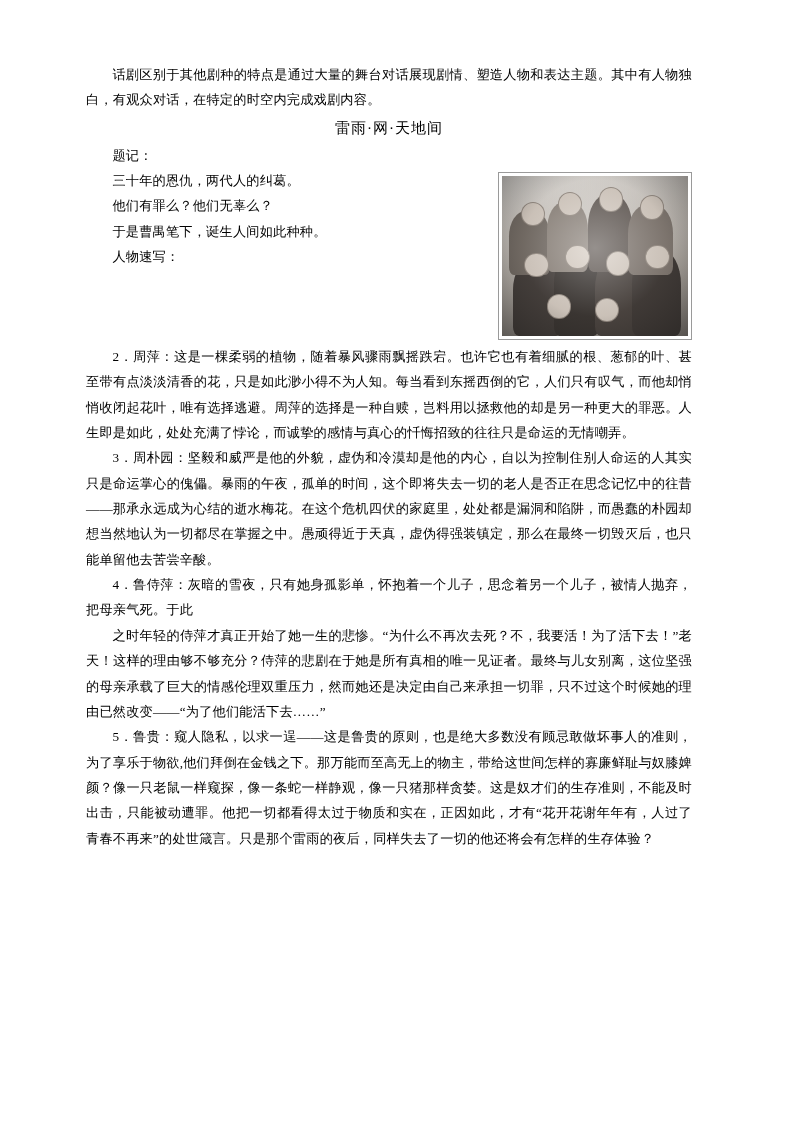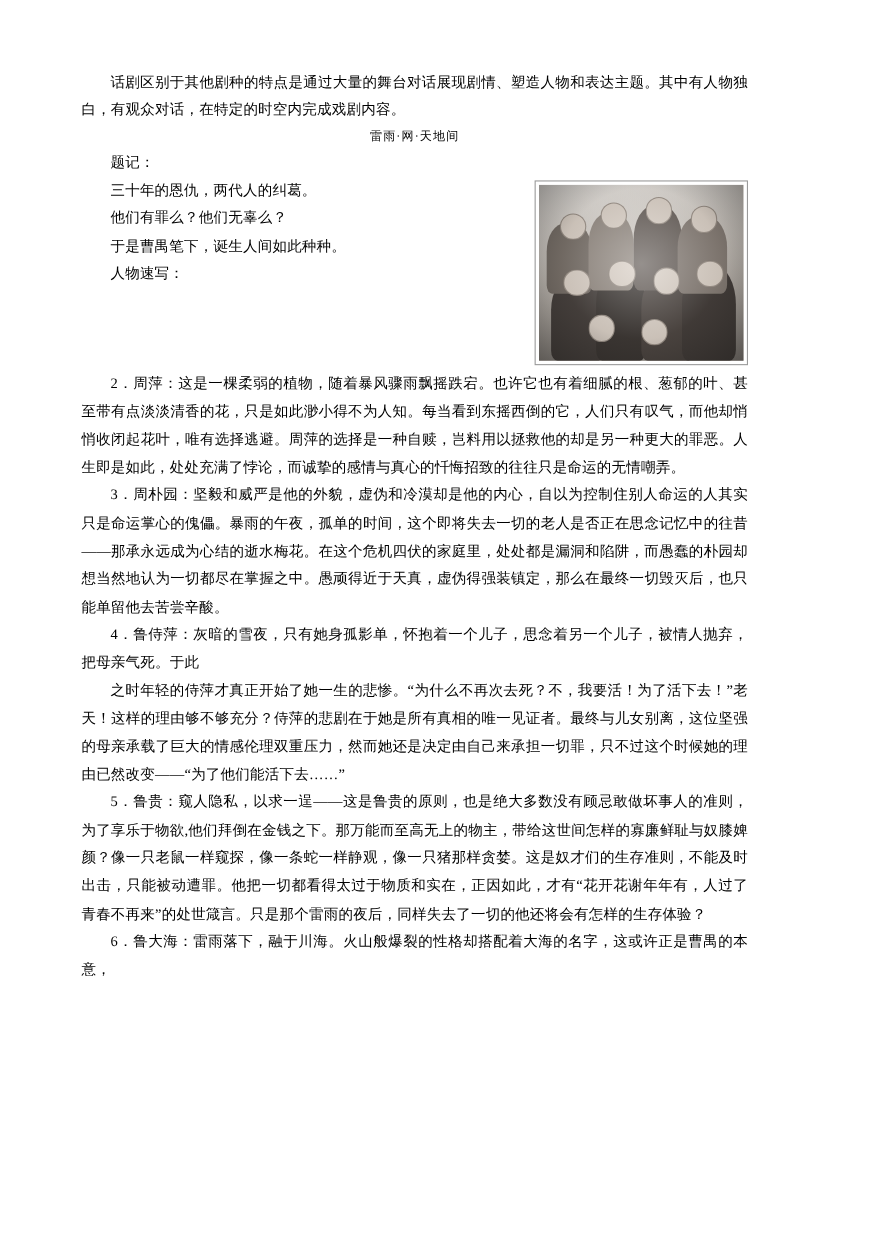--- a/index.html
+++ b/index.html
@@ -12,39 +12,40 @@
     background: #ffffff;
     font-family: "Liberation Serif", "DejaVu Serif", serif;
     color: #000000;
   }
   .page {
     position: relative;
     width: 754px;
     height: 1123px;
     box-sizing: border-box;
     padding: 62px 74px 40px 74px;
+    margin-left: 12px;
   }
   .para {
     font-size: 13.2px;
     line-height: 1.92;
     text-align: justify;
     margin: 0;
     letter-spacing: 0.2px;
   }
   .indent2 {
     text-indent: 2em;
   }
   .section-head {
     text-indent: 2em;
     font-size: 13.2px;
     line-height: 1.92;
     margin: 0;
   }
   .title-line {
-    font-size: 11px;
+    font-size: 15px;
     line-height: 2.0;
     text-align: center;
     margin: 0;
     letter-spacing: 1px;
   }
   .imgbox {
     float: right;
     width: 194px;
     height: 168px;
     margin: 4px 0 4px 12px;
@@ -129,15 +130,14 @@
   <p class="para indent2"><span>2．</span><span>周萍：</span><span>这是一棵柔弱的植物，随着暴风骤雨飘摇跌宕。也许它也有着细腻的根、葱郁的叶、甚至带有点淡淡清香的花，只是如此渺小得不为人知。每当看到东摇西倒的它，人们只有叹气，而他却悄悄收闭起花叶，唯有选择逃避。周萍的选择是一种自赎，岂料用以拯救他的却是另一种更大的罪恶。人生即是如此，处处充满了悖论，而诚挚的感情与真心的忏悔招致的往往只是命运的无情嘲弄。</span></p>
 
   <p class="para indent2"><span>3．</span><span>周朴园：</span><span>坚毅和威严是他的外貌，虚伪和冷漠却是他的内心，自以为控制住别人命运的人其实只是命运掌心的傀儡。暴雨的午夜，孤单的时间，这个即将失去一切的老人是否正在思念记忆中的往昔——那承永远成为心结的逝水梅花。在这个危机四伏的家庭里，处处都是漏洞和陷阱，而愚蠢的朴园却想当然地认为一切都尽在掌握之中。愚顽得近于天真，虚伪得强装镇定，那么在最终一切毁灭后，也只能单留他去苦尝辛酸。</span></p>
 
   <p class="para indent2"><span>4．</span><span>鲁侍萍：</span><span>灰暗的雪夜，只有她身孤影单，怀抱着一个儿子，思念着另一个儿子，被情人抛弃，把母亲气死。于此</span></p>
 
   <p class="para indent2">之时年轻的侍萍才真正开始了她一生的悲惨。“为什么不再次去死？不，我要活！为了活下去！”老天！这样的理由够不够充分？侍萍的悲剧在于她是所有真相的唯一见证者。最终与儿女别离，这位坚强的母亲承载了巨大的情感伦理双重压力，然而她还是决定由自己来承担一切罪，只不过这个时候她的理由已然改变——“为了他们能活下去……”</p>
 
   <p class="para indent2"><span>5．</span><span>鲁贵：</span><span>窥人隐私，以求一逞——这是鲁贵的原则，也是绝大多数没有顾忌敢做坏事人的准则，为了享乐于物欲,他们拜倒在金钱之下。那万能而至高无上的物主，带给这世间怎样的寡廉鲜耻与奴膝婢颜？像一只老鼠一样窥探，像一条蛇一样静观，像一只猪那样贪婪。这是奴才们的生存准则，不能及时出击，只能被动遭罪。他把一切都看得太过于物质和实在，正因如此，才有“花开花谢年年有，人过了青春不再来”的处世箴言。只是那个雷雨的夜后，同样失去了一切的他还将会有怎样的生存体验？</span></p>
 
-  <p class="para indent2"><span>6．</span><span>鲁大海：</span><span>雷雨落下，融于川海。火山般爆裂的性格却搭配着大海的名字，这或许正是曹禺的本意，</span></p>
 
 </div>
 
 </body></html>

